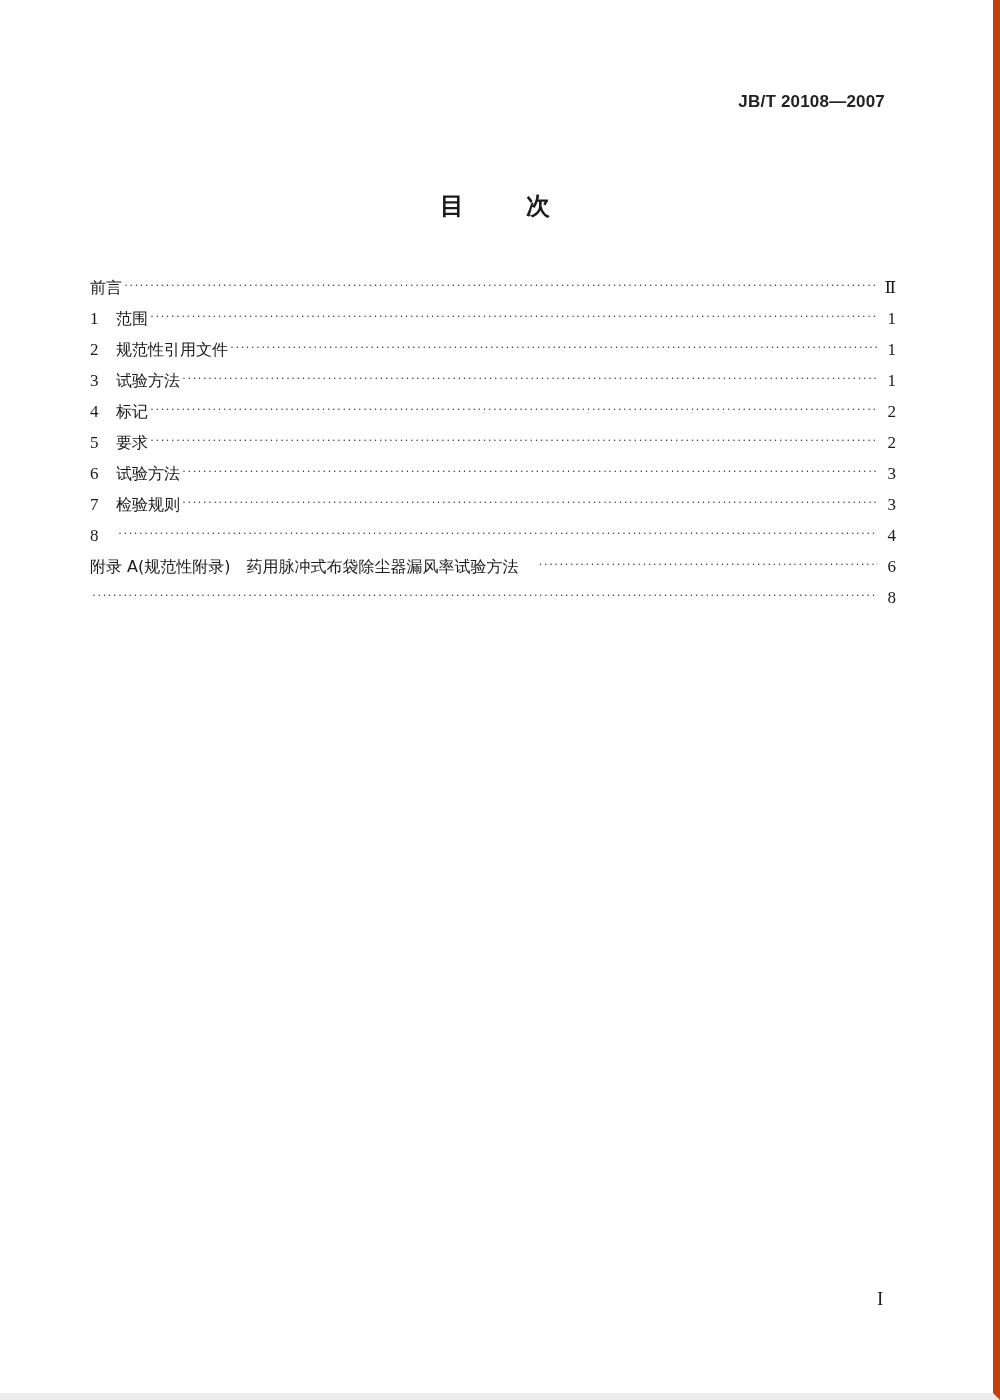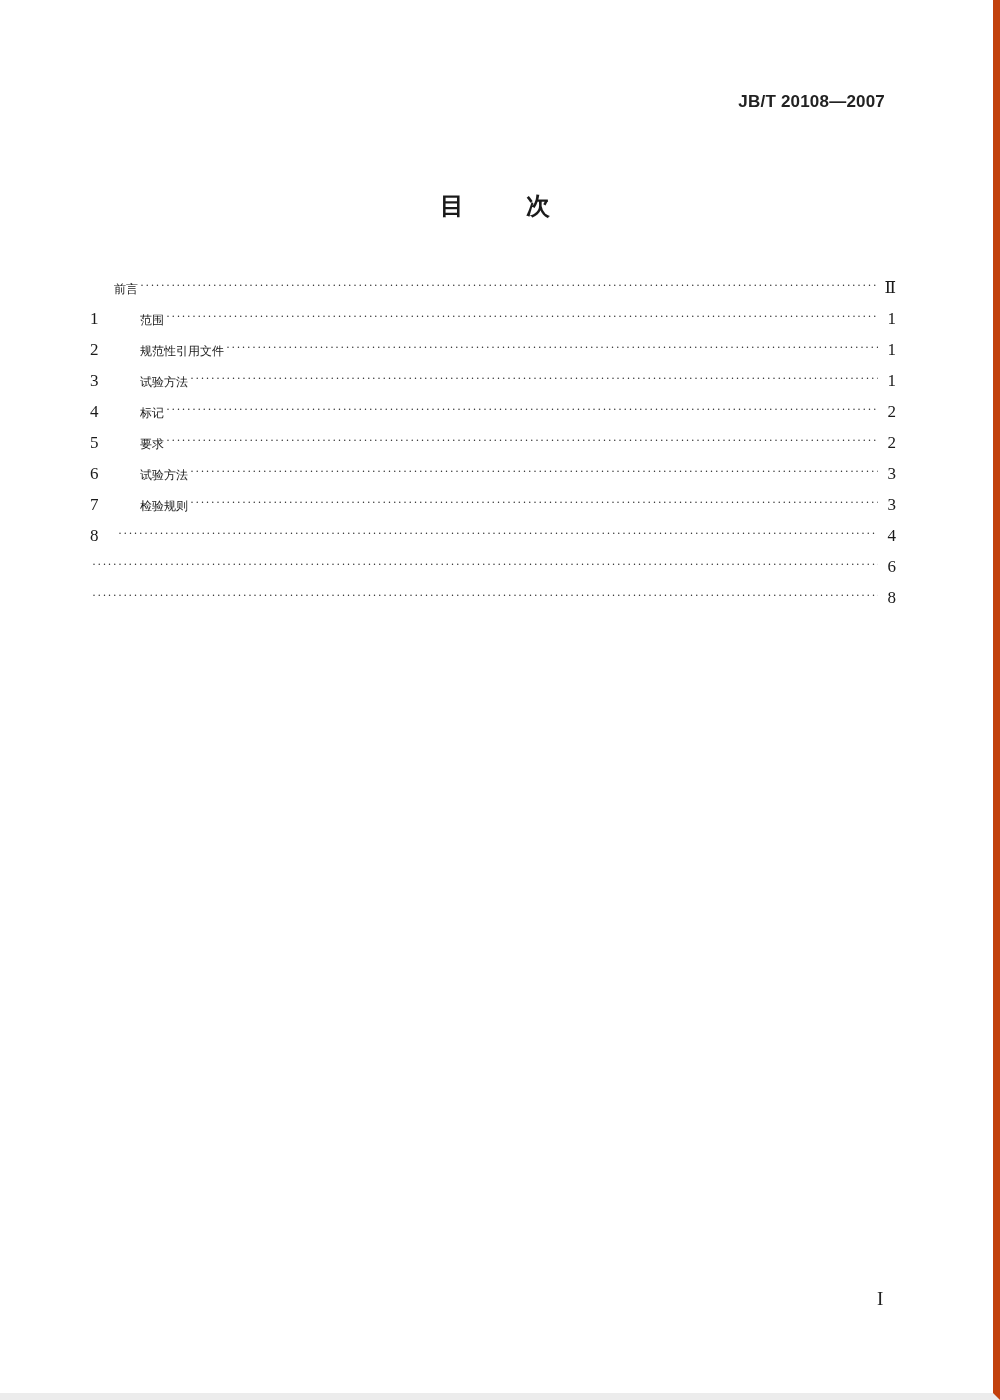--- a/index.html
+++ b/index.html
@@ -76,22 +76,21 @@
     }
     .toc-num {
       width: 26px;
       flex: 0 0 26px;
       font-family: "Liberation Serif", "DejaVu Serif", serif;
       font-size: 17px;
     }
     .toc-text {
       flex: 0 0 auto;
       font-family: "DejaVu Sans", "Liberation Sans", sans-serif;
-      font-size: 12px;
-      margin-left: 24px;
+      font-size: 16px;
     }
     .toc-text.gap {
       margin-right: 18px;
     }
     .toc-leader {
       flex: 1 1 auto;
       overflow: hidden;
       margin: 0 6px 0 2px;
       font-family: "Liberation Serif", serif;
       font-size: 12px;
@@ -189,20 +188,21 @@
       <span class="toc-page">3</span>
     </div>
 
     <div class="toc-row">
       <span class="toc-num">8</span>
       <span class="toc-leader"></span>
       <span class="toc-page">4</span>
     </div>
 
     <div class="toc-row">
+      <span class="toc-text gap">附录 A(规范性附录)　药用脉冲式布袋除尘器漏风率试验方法</span>
       <span class="toc-leader"></span>
       <span class="toc-page">6</span>
     </div>
 
     <div class="toc-row">
       <span class="toc-leader"></span>
       <span class="toc-page">8</span>
     </div>
 
   </div>

